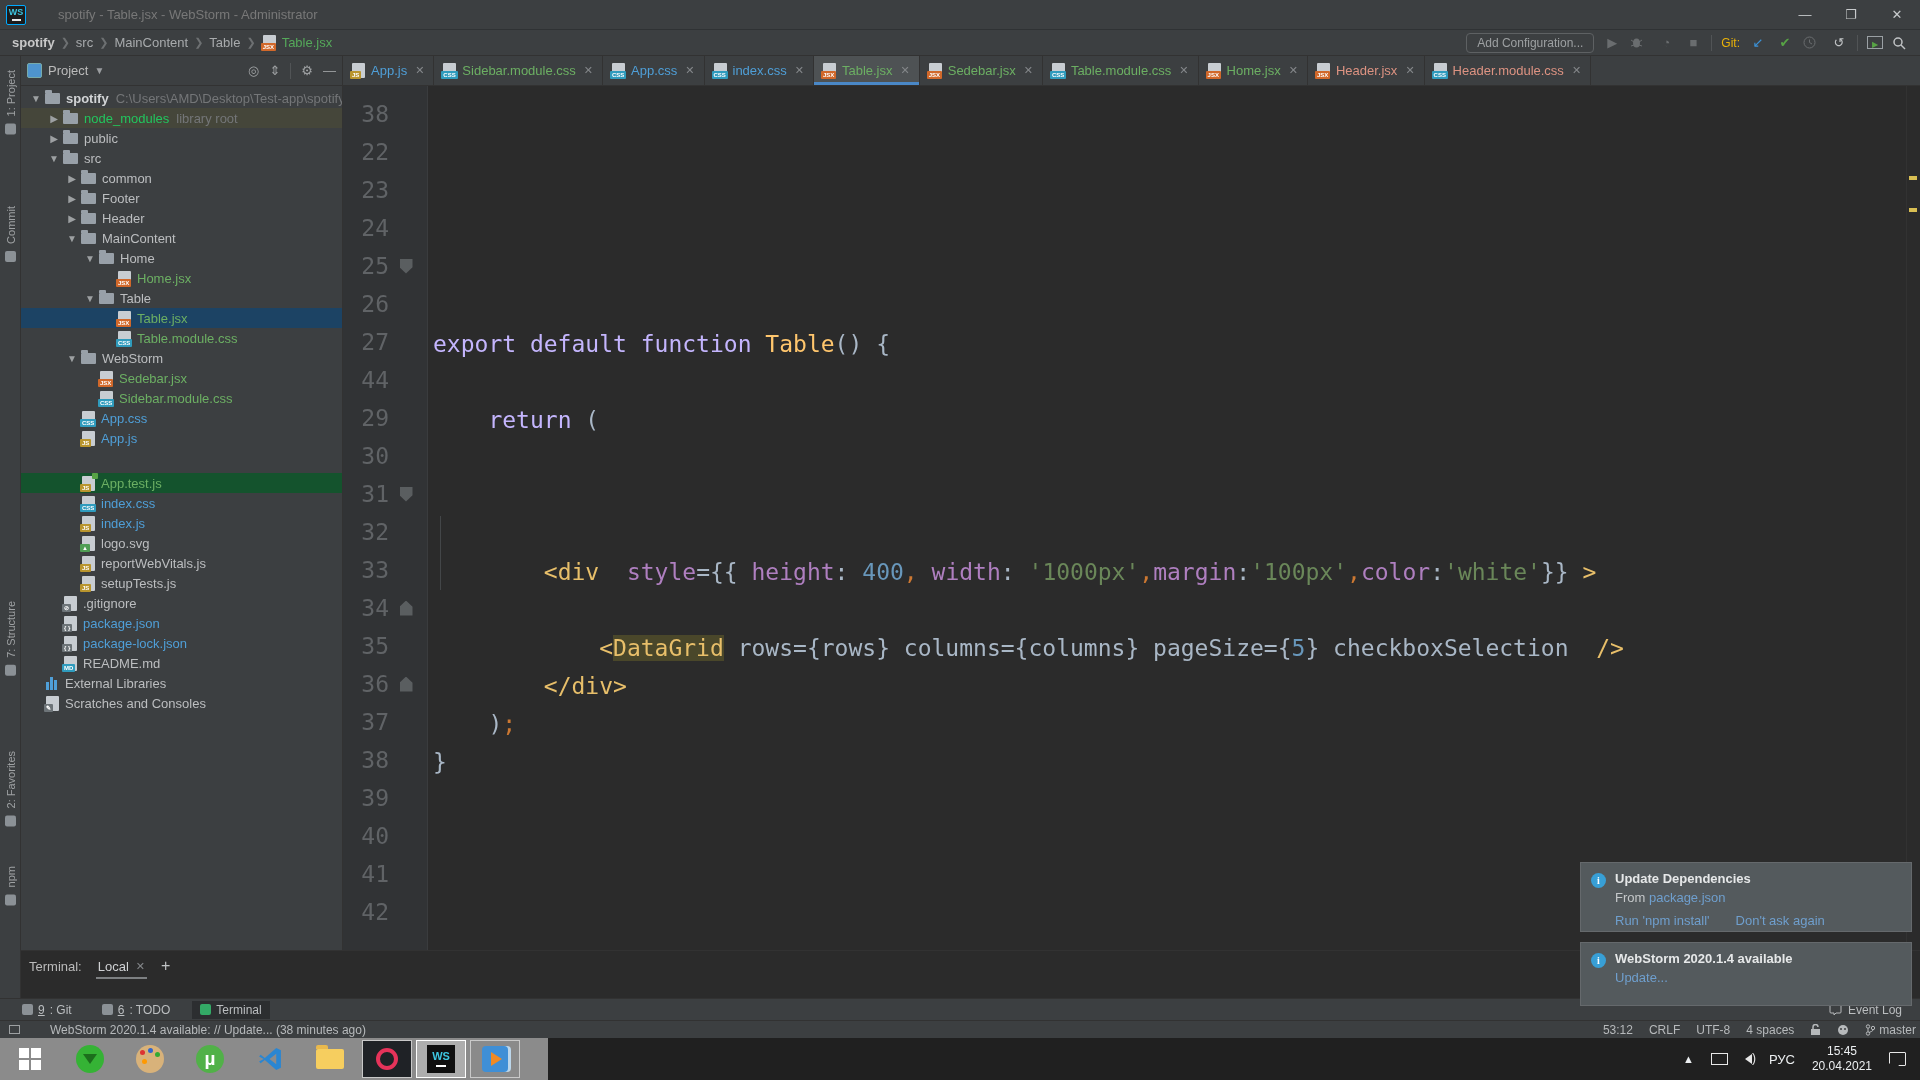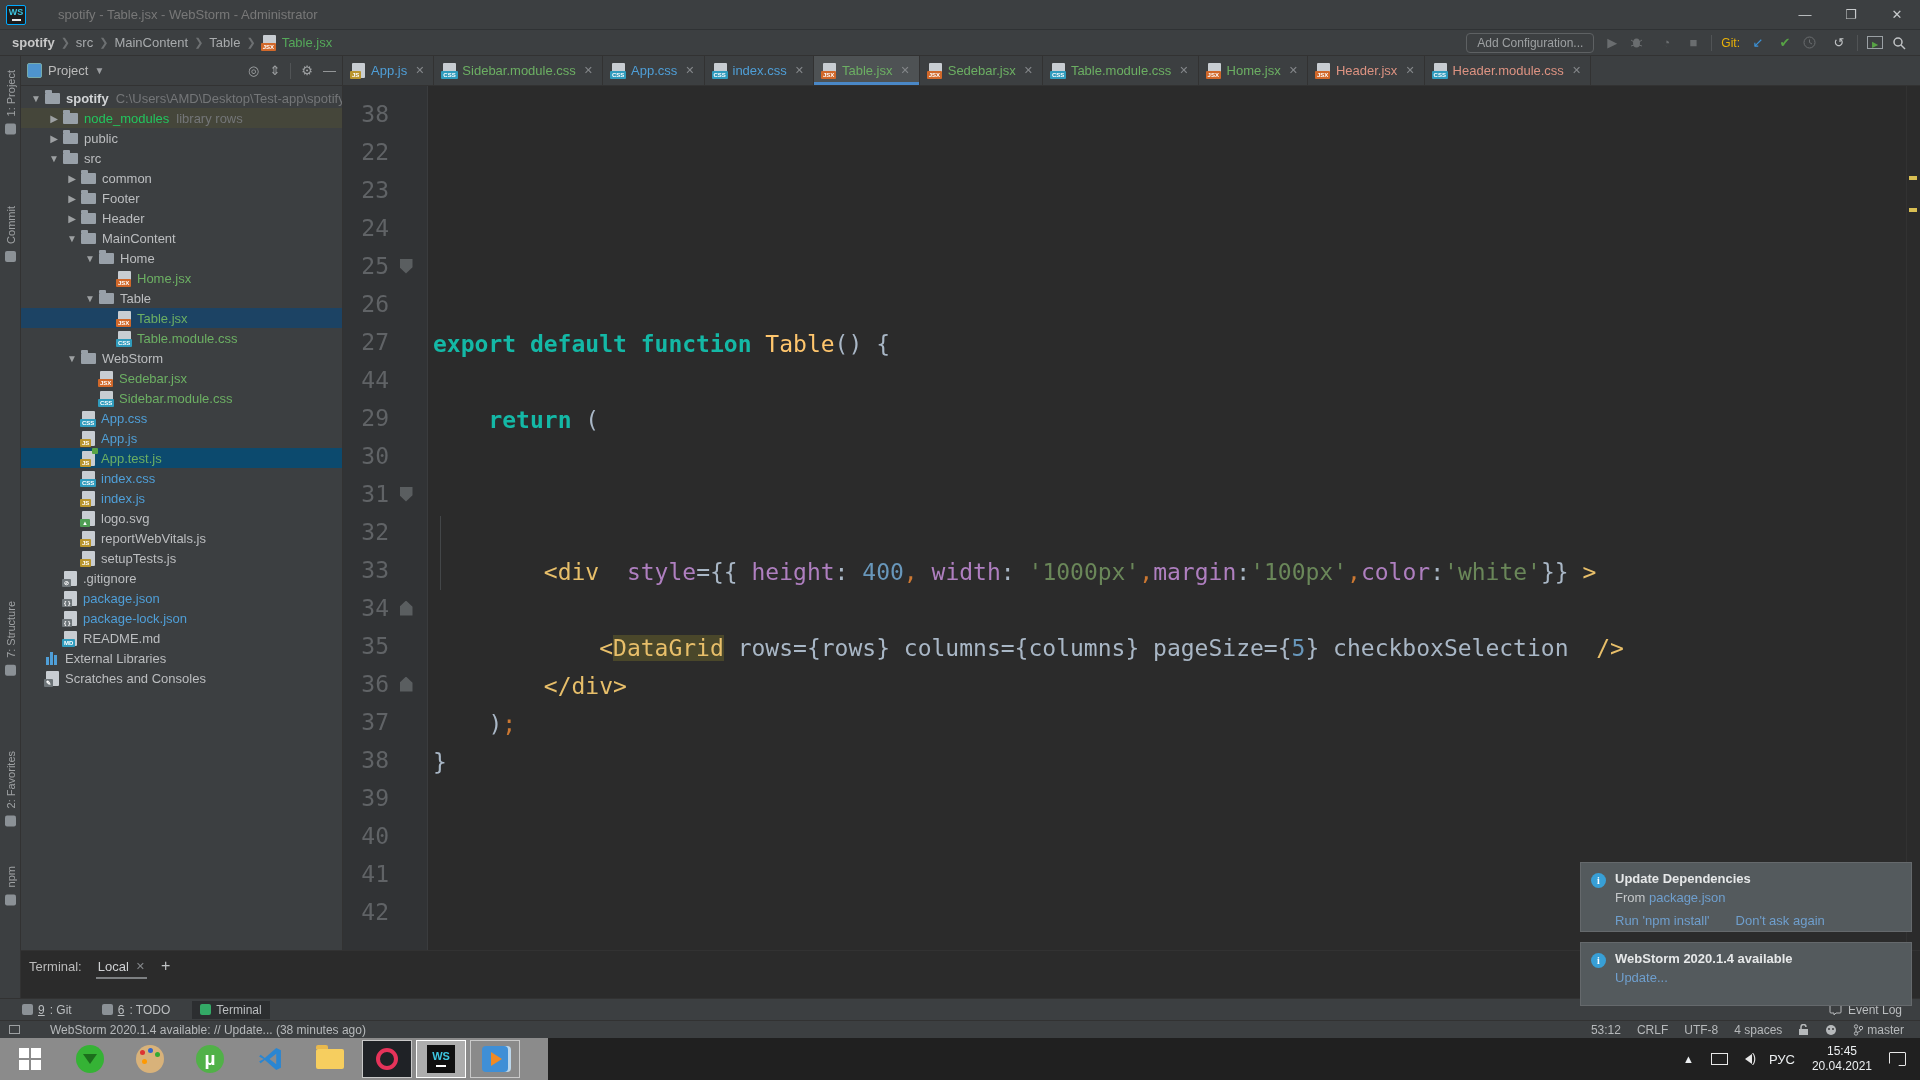--- a/index.html
+++ b/index.html
@@ -57,21 +57,21 @@
                        margin-right:6px; border-radius:2px; }
   #proj-head .caret { color:#9a9da0; margin-left:6px; font-size:10px; }
   #proj-head-icons { margin-left:auto; display:flex; align-items:center; gap:10px; color:#9fa2a4;
                      font-size:13px; }
   #tree { position:absolute; top:32px; left:0; right:0; font-size:13px; color:#bcbec0; }
   .trow { height:20px; display:flex; align-items:center; white-space:nowrap; }
   .trow .arrow { width:14px; color:#9da0a2; font-size:10px; text-align:center; flex:none; }
   .trow .suffix { color:#747678; margin-left:7px; }
   .trow.bg-selected { background:#1c4364; }
   .trow.bg-olive { background:#45463a; }
-  .trow.bg-test { background:#0c4a6e; }
+  .trow.bg-test { background:#14532d;margin-top:25px; }
   .t-white { color:#bcbec0; } .t-olive { color:#22c55e; } .t-green { color:#6caf63; }
   .t-blue { color:#4f9fd8; } .t-bold { font-weight:bold; color:#d2d4d6; }
   .folder-ico { width:15px; height:11px; background:#98a0a8; border-radius:1px; position:relative;
                 margin:0 6px 0 2px; flex:none; }
   .folder-ico::before { content:""; position:absolute; left:0; top:-3px; width:7px; height:3px;
                         background:#98a0a8; border-radius:1px 1px 0 0; }
   .file-ico { width:13px; height:15px; background:#c8cdd2; border-radius:1px; position:relative;
               margin:0 6px 0 3px; flex:none; }
   .file-badge { position:absolute; left:-2px; bottom:-1px; font-size:6px; font-weight:bold;
                 color:#fff; padding:0 2px; line-height:8px; border-radius:1px; }
@@ -98,21 +98,21 @@
   #gutter { width:85px; background:#313335; border-right:1px solid #3a3c3e; padding-top:9px;
             flex:none; }
   .gut-row { height:38px; display:flex; align-items:center; }
   .gut-num { width:46px; text-align:right; color:#606366; flex:none; }
   .gut-fold { width:34px; display:flex; justify-content:center; }
   .fold { width:13px; height:15px; background:#5a5e60; }
   .fold.down { clip-path:polygon(0 0,100% 0,100% 58%,50% 100%,0 58%); }
   .fold.up { clip-path:polygon(50% 0,100% 42%,100% 100%,0 100%,0 42%); }
   #code { flex:1; padding:9px 0 0 5px; position:relative; white-space:pre; }
   .code-row { height:38px; display:flex; align-items:center; }
-  .tk-k { color:#14b8a6;font-weight:bold; } .tk-f { color:#ffc66d; } .tk-p { color:#a9b7c6; }
+  .tk-k { color:#c4b5fd; } .tk-f { color:#ffc66d; } .tk-p { color:#a9b7c6; }
   .tk-t { color:#e8bf6a; } .tk-a { color:#af7fc0; } .tk-n { color:#6897bb; }
   .tk-s { color:#6a8759; } .tk-o { color:#cc7832; }
   .tk-h { color:#e8bf6a; background:#4a472a; }
   #indent-guide { position:absolute; left:12px; top:430px; width:1px; height:74px; background:#434648; }
   #stripe { position:absolute; right:0; top:30px; width:14px; bottom:0; background:#2b2b2b;
             border-left:1px solid #323232; }
   .mark { position:absolute; right:3px; width:8px; height:4px; background:#d9bf53; }
 
   
   #terminal { position:absolute; left:21px; top:950px; width:1899px; height:48px; background:#2b2b2b;
@@ -135,21 +135,21 @@
   .bb-ico { width:11px; height:11px; background:#8b9196; border-radius:2px; display:inline-block; }
   .bb-ico.term { background:#3a6; }
   #event-log { margin-left:auto; margin-right:18px; display:flex; align-items:center; gap:6px; }
 
   
   #statusbar { position:absolute; left:0; top:1020px; width:1920px; height:18px; background:#3c3f41;
                border-top:1px solid #323232; display:flex; align-items:center; font-size:12px;
                color:#b6b9bb; }
   #status-msg { margin-left:30px; }
   #status-win-ico { width:11px; height:9px; border:1px solid #9da0a2; margin-left:9px; }
-  #status-right { margin-left:auto; display:flex; align-items:center; gap:16px; margin-right:16px; }
+  #status-right { margin-left:auto; display:flex; align-items:center; gap:16px; margin-right:4px; }
 
   
   .notif { position:absolute; left:1580px; width:332px; background:#545a5d; border:1px solid #65696c;
            color:#c5c8ca; font-size:13px; padding:8px 12px 8px 34px; }
   .notif .info-ico { position:absolute; left:10px; top:10px; width:15px; height:15px; background:#389fd6;
                      border-radius:50%; color:#fff; font-size:10px; font-weight:bold; text-align:center;
                      line-height:15px; font-family:"Liberation Serif", serif; }
   .notif .n-title { color:#e6e8e9; font-weight:bold; margin-bottom:4px; }
   .notif a { color:#6f9fce; text-decoration:none; }
   .n-actions { margin-top:8px; display:flex; gap:26px; }
@@ -308,21 +308,21 @@
       <div class="trow" style="padding-left: 8px;">
         <span class="arrow">▼</span>
         <span class="folder-ico"></span>
         <span class="t-bold t-white">spotify</span>
         <span class="suffix">C:\Users\AMD\Desktop\Test-app\spotify</span>
       </div>
       <div class="trow bg-olive" style="padding-left: 26px;">
         <span class="arrow">▶</span>
         <span class="folder-ico"></span>
         <span class="t-olive">node_modules</span>
-        <span class="suffix">library rows</span>
+        <span class="suffix">library root</span>
       </div>
       <div class="trow" style="padding-left: 26px;">
         <span class="arrow">▶</span>
         <span class="folder-ico"></span>
         <span class="t-white">public</span>
       </div>
       <div class="trow" style="padding-left: 26px;">
         <span class="arrow">▼</span>
         <span class="folder-ico"></span>
         <span class="t-white">src</span>

